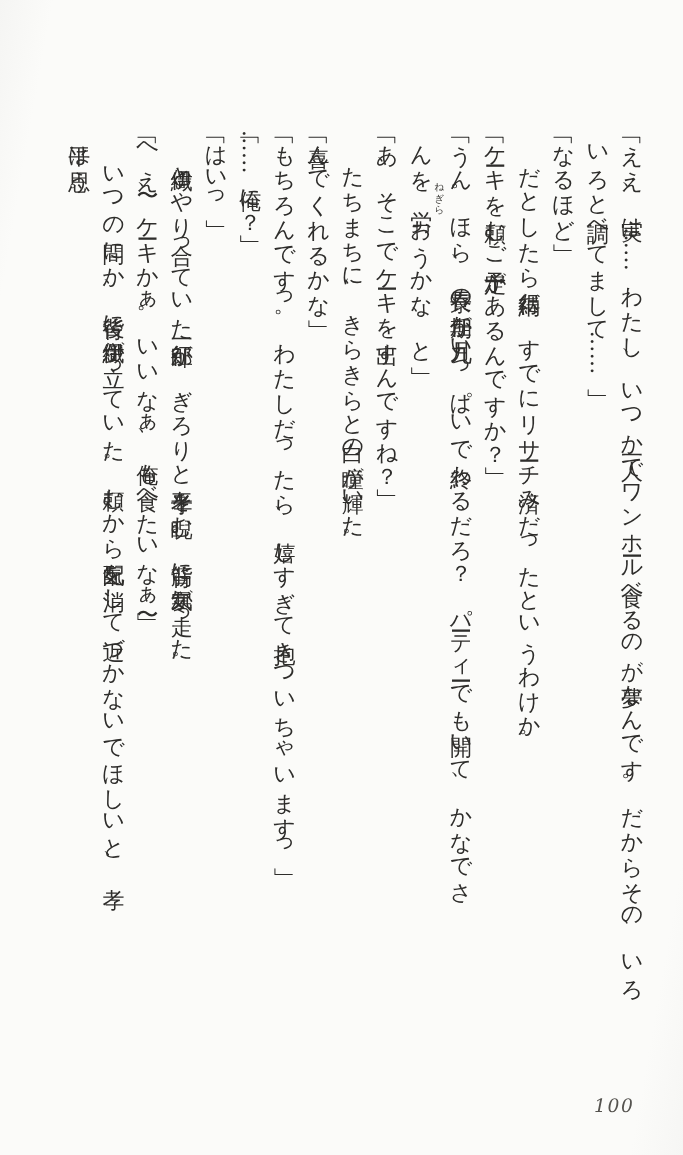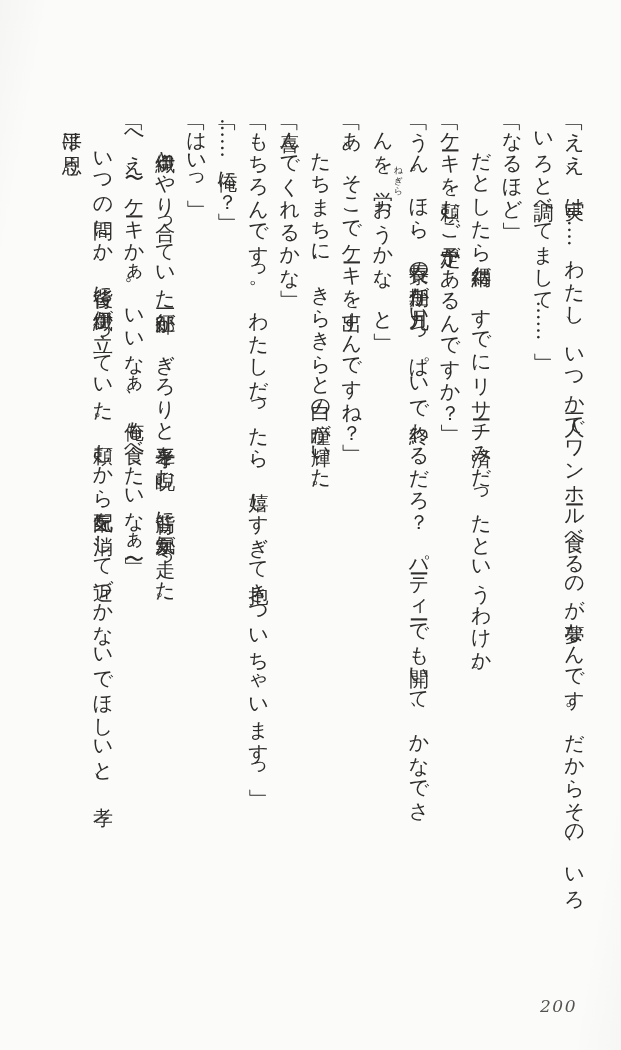--- a/index.html
+++ b/index.html
@@ -71,14 +71,14 @@
       <p class="indent">たちまちに、きらきらと白の瞳が輝いた。</p>
       <p class="">「喜んでくれるかな」</p>
       <p class="">「もちろんですっ。わたしだったら、嬉しすぎて抱きついちゃいますっ」</p>
       <p class="">「……俺に？」</p>
       <p class="">「はいっ」</p>
       <p class="indent">伊織とやり合っていた征一郎が、ぎろりと孝平を睨む。背筋に寒気が走った。</p>
       <p class="">「へえ〜、ケーキかぁ。いいなぁ、俺も食べたいなぁ〜」</p>
       <p class="indent">いつの間にか、背後に伊織が立っていた。頼むから気配を消して近づかないでほしいと、孝</p>
       <p class="">平は思う。</p>
     </div>
-  <div class="page-number">200</div>
+  <div class="page-number">100</div>
 </div>
 
 </body></html>

